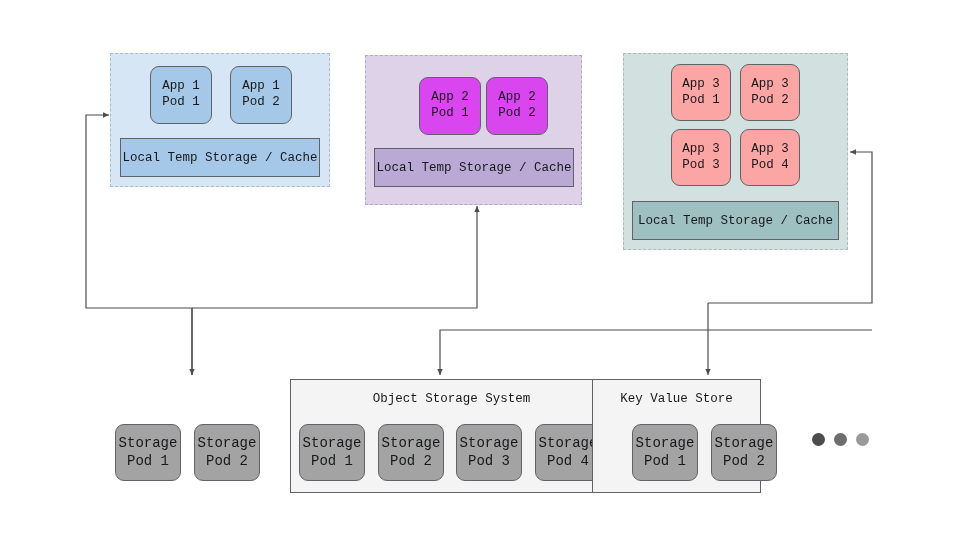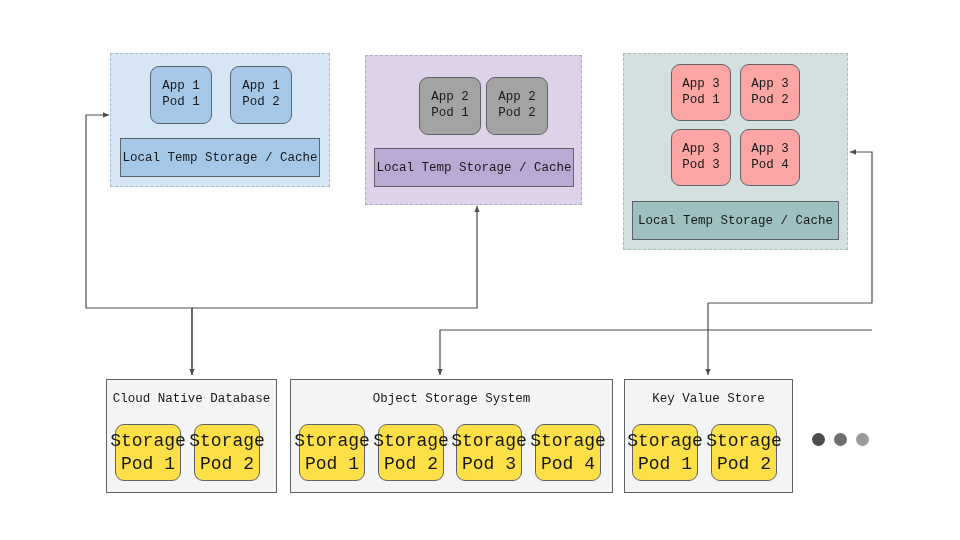--- a/index.html
+++ b/index.html
@@ -28,23 +28,23 @@
     display:flex;
     align-items:center;
     justify-content:center;
     text-align:center;
     line-height:1.25;
     font-size:12.5px;
     color:#17181a;
     white-space:pre-line;
   }
   .pod.blue{background:#a6c8e8;}
-  .pod.purple{background:#a3a3a3;}
+  .pod.purple{background:#d946ef;}
   .pod.green{background:#fca5a5;}
-  .pod.pink{background:#fde047;font-size:18px;}
+  .pod.pink{background:#a3a3a3;font-size:14px;}
 
   
   .cache{
     border:1px solid #5f6368;
     display:flex;align-items:center;justify-content:center;
     font-size:12.5px;color:#17181a;
   }
   .cache.blue{background:#a6c8e8;}
   .cache.purple{background:#b9a9d4;}
   .cache.green{background:#9ec0c0;}
@@ -116,41 +116,38 @@
   <div class="abs pod green" style="left:671px;top:64px;width:60px;height:57px;">App 3
 Pod 1</div>
   <div class="abs pod green" style="left:740px;top:64px;width:60px;height:57px;">App 3
 Pod 2</div>
   <div class="abs pod green" style="left:671px;top:129px;width:60px;height:57px;">App 3
 Pod 3</div>
   <div class="abs pod green" style="left:740px;top:129px;width:60px;height:57px;">App 3
 Pod 4</div>
   <div class="abs cache green" style="left:632px;top:201px;width:207px;height:39px;">Local Temp Storage / Cache</div>
 
-  <div class="abs store-box" style="left:106px;top:379px;width:171px;height:114px;">
-    <div class="store-title">Cloud Native Database</div>
-  </div>
   <div class="abs pod pink" style="left:115px;top:424px;width:66px;height:57px;">Storage
 Pod 1</div>
   <div class="abs pod pink" style="left:194px;top:424px;width:66px;height:57px;">Storage
 Pod 2</div>
 
   <div class="abs store-box" style="left:290px;top:379px;width:323px;height:114px;">
     <div class="store-title">Object Storage System</div>
   </div>
   <div class="abs pod pink" style="left:299px;top:424px;width:66px;height:57px;">Storage
 Pod 1</div>
   <div class="abs pod pink" style="left:378px;top:424px;width:66px;height:57px;">Storage
 Pod 2</div>
   <div class="abs pod pink" style="left:456px;top:424px;width:66px;height:57px;">Storage
 Pod 3</div>
   <div class="abs pod pink" style="left:535px;top:424px;width:66px;height:57px;">Storage
 Pod 4</div>
 
-  <div class="abs store-box" style="left:624px;top:379px;width:169px;height:114px;">
+  <div class="abs store-box" style="left:592px;top:379px;width:169px;height:114px;">
     <div class="store-title">Key Value Store</div>
   </div>
   <div class="abs pod pink" style="left:632px;top:424px;width:66px;height:57px;">Storage
 Pod 1</div>
   <div class="abs pod pink" style="left:711px;top:424px;width:66px;height:57px;">Storage
 Pod 2</div>
 
   <div class="abs dot" style="left:812px;top:433px;width:13px;height:13px;background:#4d4d4d;"></div>
   <div class="abs dot" style="left:834px;top:433px;width:13px;height:13px;background:#6e6e6e;"></div>
   <div class="abs dot" style="left:856px;top:433px;width:13px;height:13px;background:#9a9a9a;"></div>

